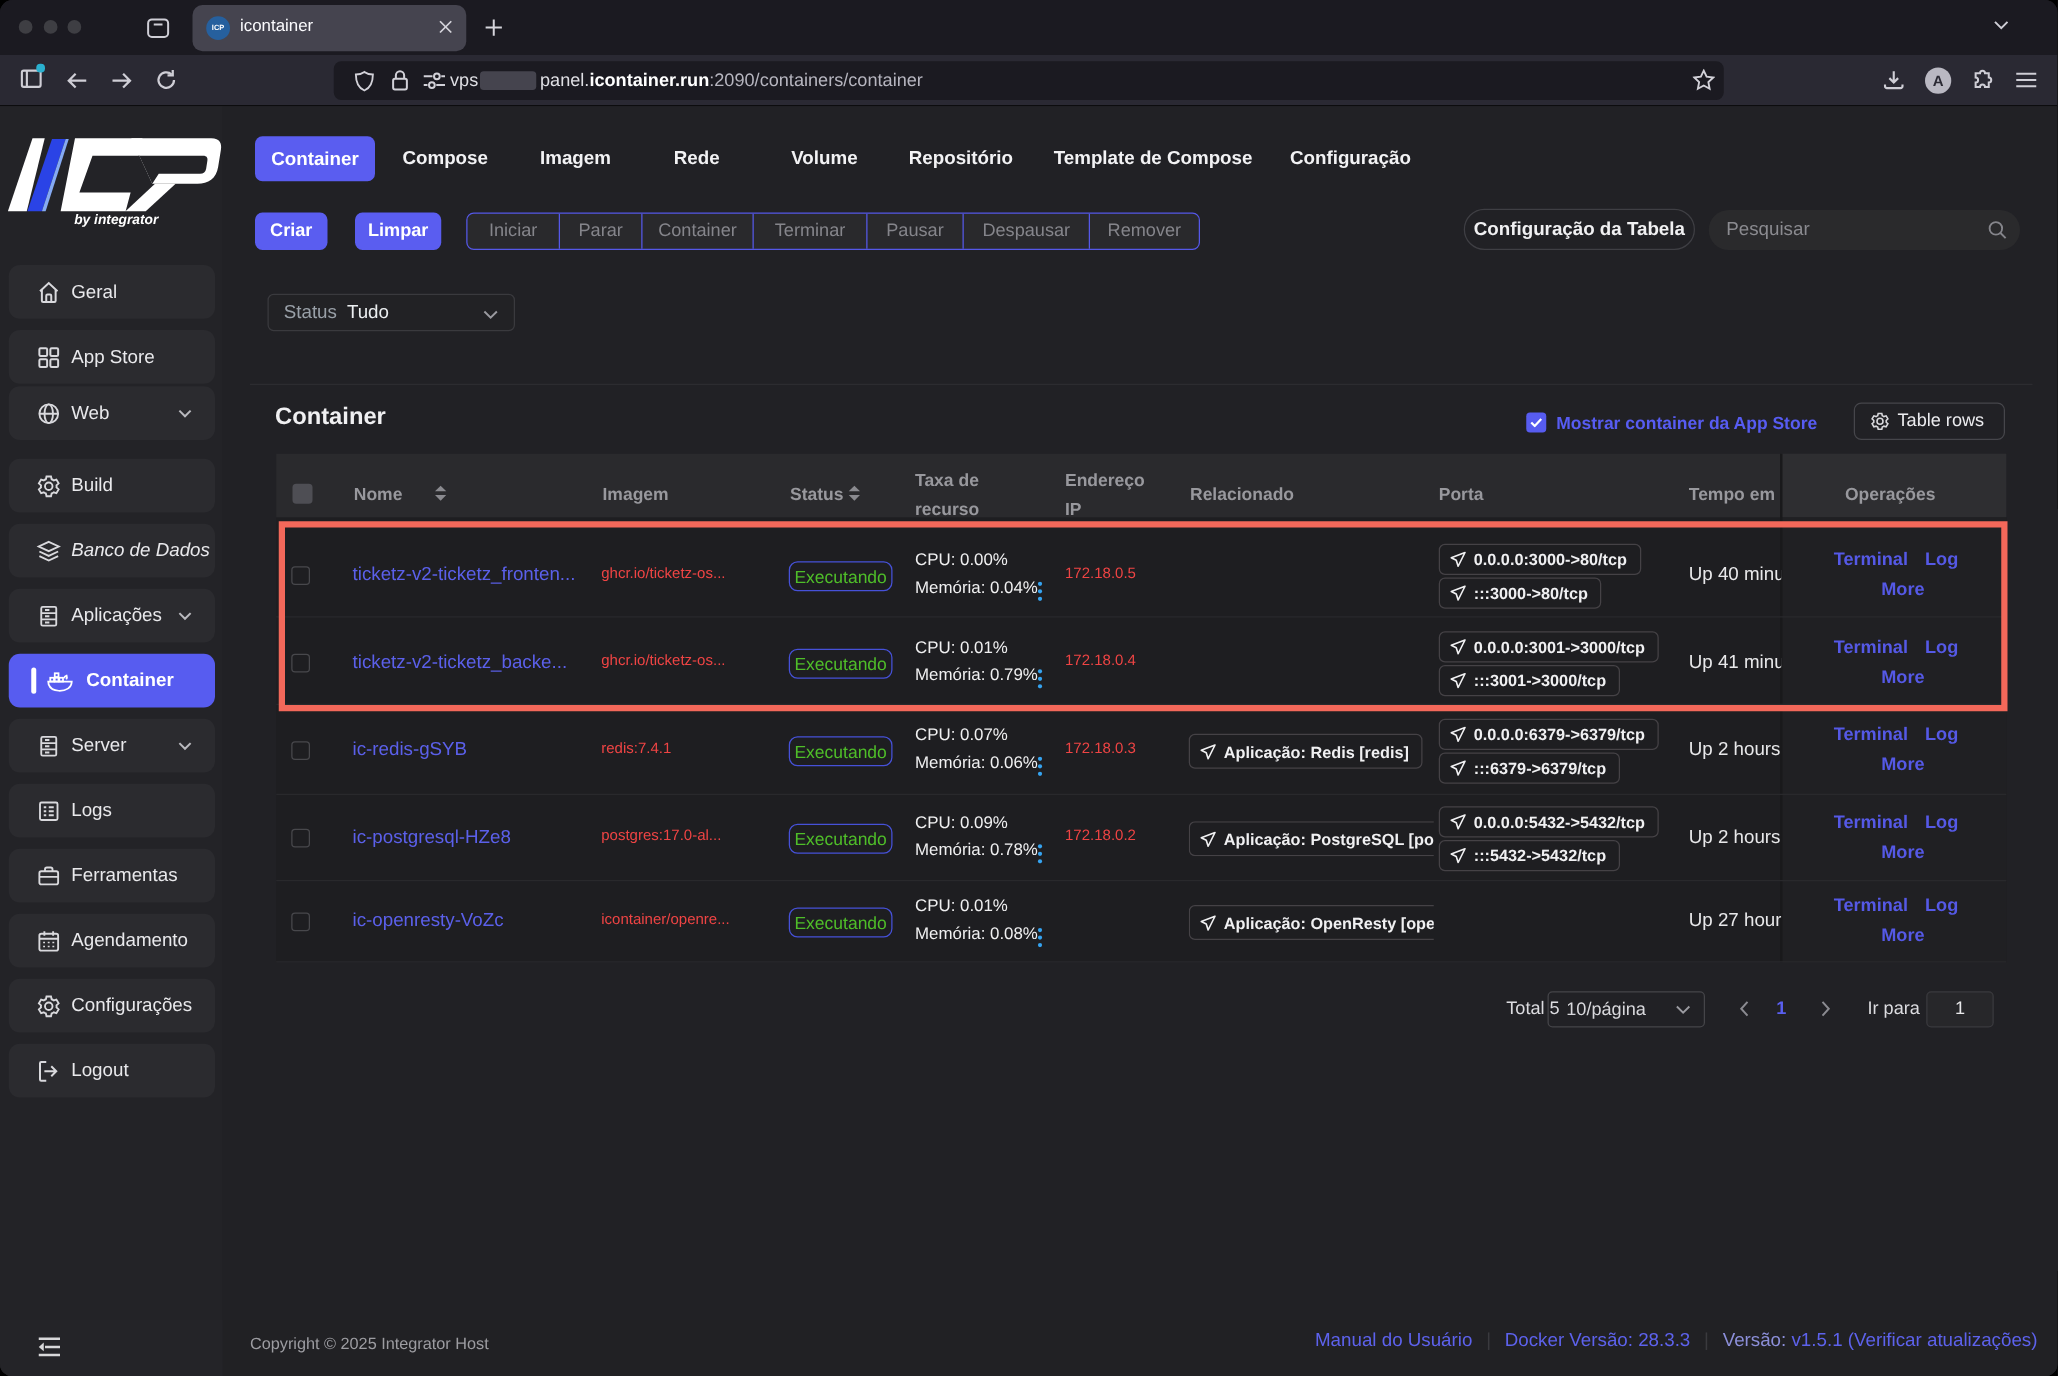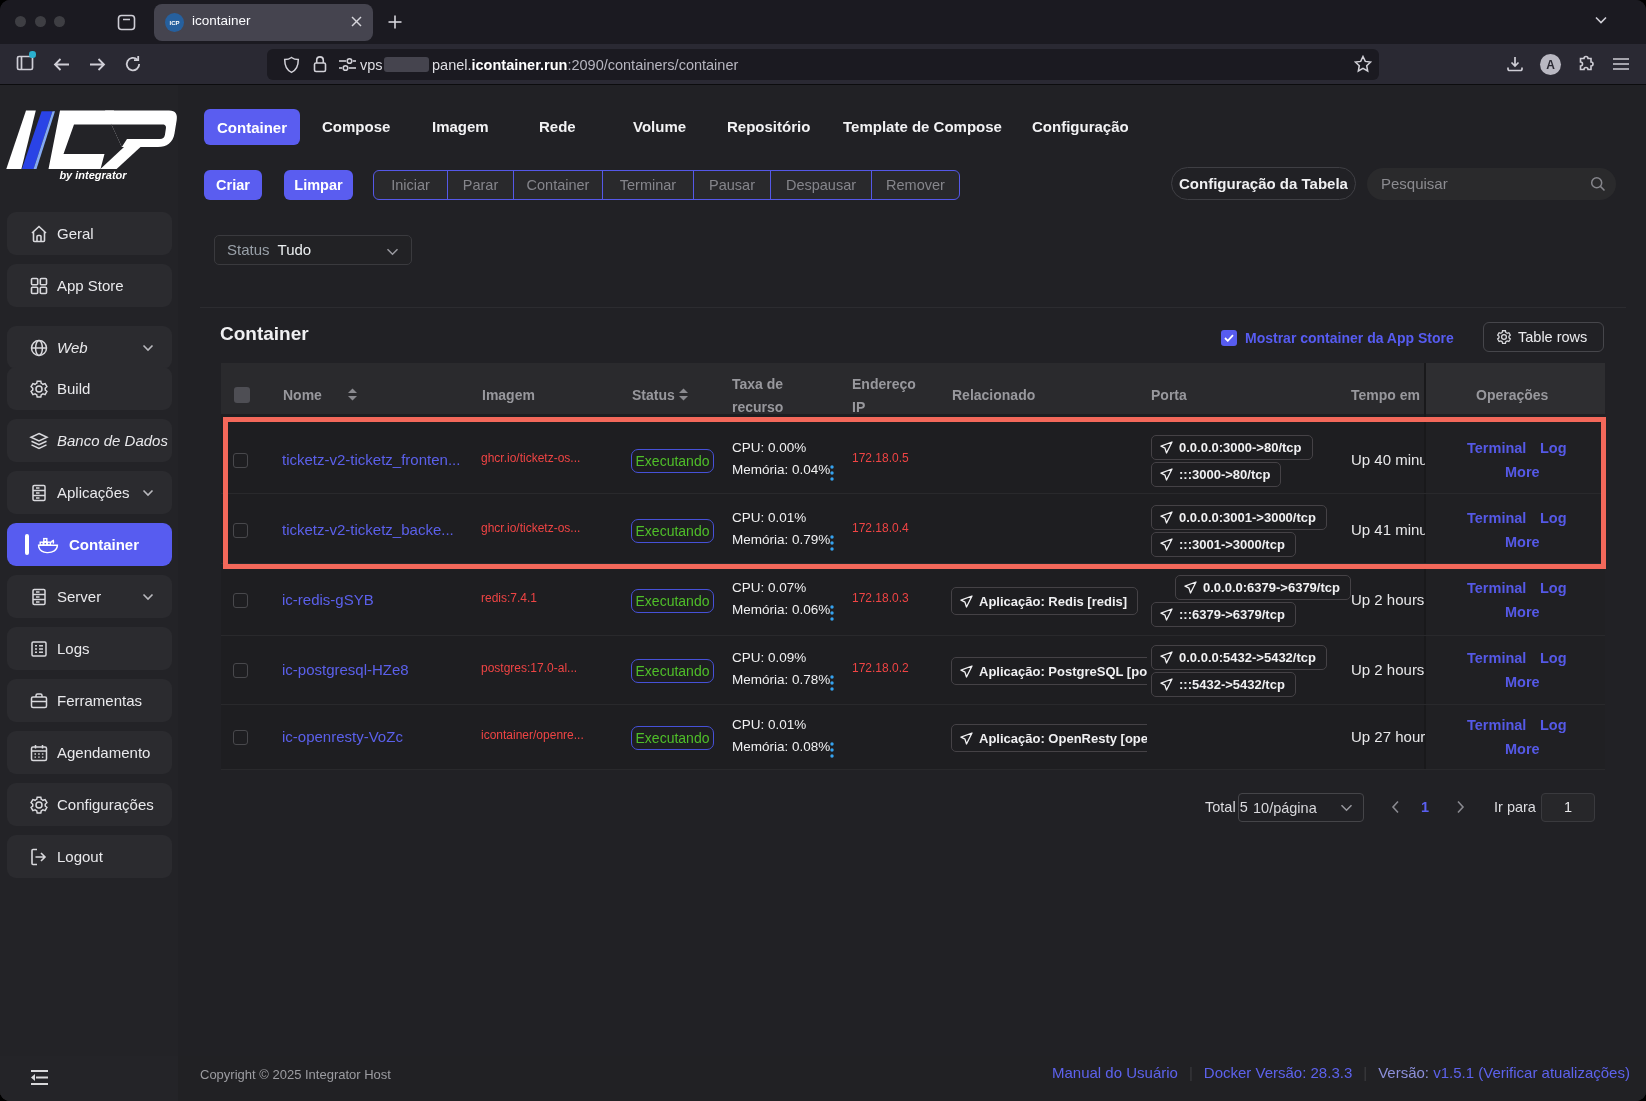--- a/index.html
+++ b/index.html
@@ -149,21 +149,21 @@
           <path d="M3,9 L10,2.5 L17,9"></path>
           <path d="M4.5,8 V16.5 a1,1 0 0 0 1,1 H14.5 a1,1 0 0 0 1,-1 V8"></path>
           <path d="M8,17.5 V12.5 a1,1 0 0 1 1,-1 H11 a1,1 0 0 1 1,1 V17.5"></path>
         </svg>Geral</div>
     <div class="abs sbtn" style="top:179px;"><svg class="ic" viewBox="0 0 20 20" fill="none" stroke="#d9d9dd" stroke-width="1.6">
           <rect x="2.5" y="2.5" width="6.2" height="6.2" rx="1"></rect>
           <rect x="11.3" y="2.5" width="6.2" height="6.2" rx="1"></rect>
           <rect x="2.5" y="11.3" width="6.2" height="6.2" rx="1"></rect>
           <rect x="11.3" y="11.3" width="6.2" height="6.2" rx="1"></rect>
         </svg>App Store</div>
-    <div class="abs sbtn" style="top:241px;font-style:italic;"><svg class="ic" viewBox="0 0 20 20" fill="none" stroke="#d9d9dd" stroke-width="1.5">
+    <div class="abs sbtn" style="top:224px;"><svg class="ic" viewBox="0 0 20 20" fill="none" stroke="#d9d9dd" stroke-width="1.5">
           <circle cx="10" cy="10" r="7.5"></circle>
           <ellipse cx="10" cy="10" rx="3.4" ry="7.5"></ellipse>
           <line x1="2.5" y1="10" x2="17.5" y2="10"></line>
         </svg>Web<svg class="chev" width="12" height="8" viewBox="0 0 12 8" fill="none" stroke="#b9b9be" stroke-width="1.6">
           <path d="M1.5,1.5 L6,6 L10.5,1.5"></path>
         </svg></div>
     <div class="abs sbtn" style="top:282px;"><svg class="ic" viewBox="0 0 20 20" fill="none" stroke="#d9d9dd" stroke-width="1.5">
           <circle cx="10" cy="10" r="3"></circle>
           <path d="M8.2,2.2 h3.6 l0.5,2.2 a6,6 0 0 1 1.6,0.9 l2.2,-0.7 1.8,3.1 -1.7,1.5 a6,6 0 0 1 0,1.8 l1.7,1.5 -1.8,3.1 -2.2,-0.7 a6,6 0 0 1 -1.6,0.9 l-0.5,2.2 h-3.6 l-0.5,-2.2 a6,6 0 0 1 -1.6,-0.9 l-2.2,0.7 -1.8,-3.1 1.7,-1.5 a6,6 0 0 1 0,-1.8 l-1.7,-1.5 1.8,-3.1 2.2,0.7 a6,6 0 0 1 1.6,-0.9 Z"></path>
         </svg>Build</div>
@@ -371,21 +371,21 @@
     <div class="abs res" style="left:732px;top:517px;">Memória: 0.06%</div>
     <svg class="abs dots" style="top:520px;">
         <circle cx="2" cy="2" r="1.7"></circle>
         <circle cx="2" cy="8" r="1.7"></circle>
         <circle cx="2" cy="14" r="1.7"></circle>
       </svg>
     <div class="abs cellw" style="left:852px;top:506px;">172.18.0.3</div>
     <div class="pill" style="left:951px;top:502px;height:28px;"><svg class="send" viewBox="0 0 13 13" fill="none" stroke="#f0f0f2" stroke-width="1.3" stroke-linejoin="round">
           <path d="M12,1 L1,5.2 L5,7.2 L6.5,12 Z"></path>
         </svg>Aplicação: Redis [redis]</div>
-    <div class="pill" style="left:1151px;top:490px;margin-left:24px;"><svg class="send" viewBox="0 0 13 13" fill="none" stroke="#f0f0f2" stroke-width="1.3" stroke-linejoin="round">
+    <div class="pill" style="left:1151px;top:490px;"><svg class="send" viewBox="0 0 13 13" fill="none" stroke="#f0f0f2" stroke-width="1.3" stroke-linejoin="round">
           <path d="M12,1 L1,5.2 L5,7.2 L6.5,12 Z"></path>
         </svg>0.0.0.0:6379-&gt;6379/tcp</div>
     <div class="pill" style="left:1151px;top:517px;"><svg class="send" viewBox="0 0 13 13" fill="none" stroke="#f0f0f2" stroke-width="1.3" stroke-linejoin="round">
           <path d="M12,1 L1,5.2 L5,7.2 L6.5,12 Z"></path>
         </svg>:::6379-&gt;6379/tcp</div>
     <div class="abs tempo" style="top:506px;">Up 2 hours a</div>
     <div class="abs oplink" style="left:1467px;top:495px;">Terminal</div>
     <div class="abs oplink" style="left:1540px;top:495px;">Log</div>
     <div class="abs oplink" style="left:1505px;top:519px;">More</div>
 

